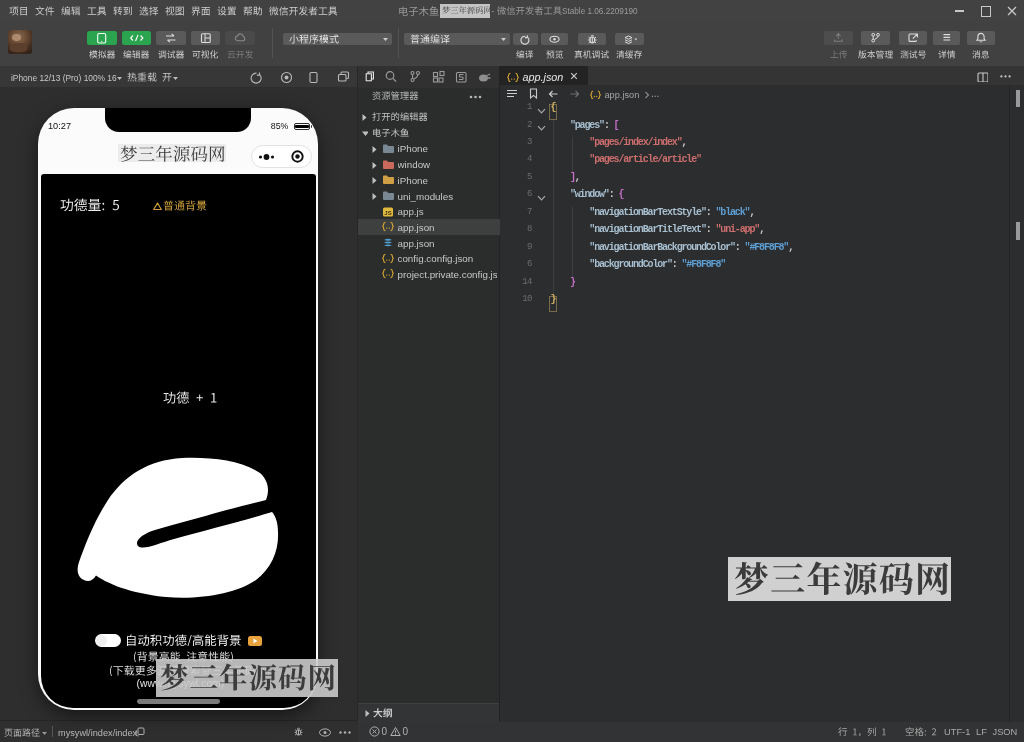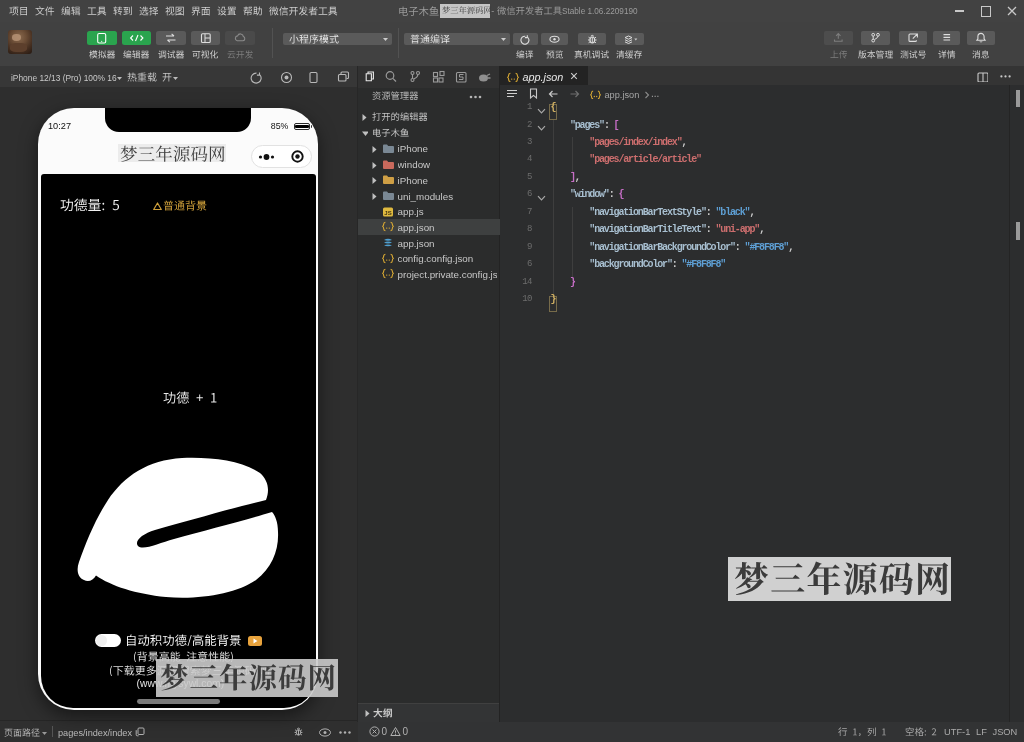--- a/index.html
+++ b/index.html
@@ -596,21 +596,21 @@
       <use href="#g103" x="0"></use>
       <use href="#g15" x="1000"></use>
       <use href="#g104" x="2000"></use>
       <use href="#g105" x="3000"></use>
     </g>
   </svg>
 <svg style="position:absolute;left:41px;top:731px;" width="7" height="5" viewBox="0 0 7 5">
     <path d="M1 1 L3.5 4 L6 1 Z" fill="#999"></path>
   </svg>
 <div style="position:absolute;left:52px;top:725.5px;width:1px;height:11px;background:#555"></div>
-<div style="position:absolute;left:58px;top:727.6px;font:9.2px &quot;Liberation Sans&quot;, sans-serif;color:#b9b9b9;white-space:pre;">pages/index/index</div>
+<div style="position:absolute;left:58px;top:727.6px;font:9.2px &quot;Liberation Sans&quot;, sans-serif;color:#b9b9b9;white-space:pre;">mysywl/index/index</div>
 <svg style="position:absolute;left:134.5px;top:727px;" width="10" height="10" viewBox="0 0 10 10">
     <rect x="3" y="1" width="6" height="6.5" rx="1" fill="none" stroke="#b0b0b0" stroke-width="1"></rect>
     <path d="M3.6 8.8 H2.2 a1 1 0 0 1-1-1 V3.2" fill="none" stroke="#b0b0b0" stroke-width="1"></path>
   </svg>
 <svg style="position:absolute;left:292px;top:726px;" width="13" height="12" viewBox="0 0 13 12">
     <ellipse cx="6.5" cy="6.4" rx="2.1" ry="2.8" fill="none" stroke="#b0b0b0" stroke-width="1"></ellipse>
     <path d="M5.1 3 a1.8 1.8 0 0 1 2.8 0 M6.5 3.9 V9 M3.1 3.8 l1.6 1.1 M9.9 3.8 L8.3 4.9 M2.6 6.4 h1.8 M10.4 6.4 H8.6 M3.1 9 l1.6-1.1 M9.9 9 L8.3 7.9" fill="none" stroke="#b0b0b0" stroke-width="1"></path>
   </svg>
 <svg style="position:absolute;left:318px;top:727.5px;" width="14" height="9" viewBox="0 0 14 9">
     <ellipse cx="7" cy="4.5" rx="5.5" ry="3.6" fill="none" stroke="#b0b0b0" stroke-width="1"></ellipse>

